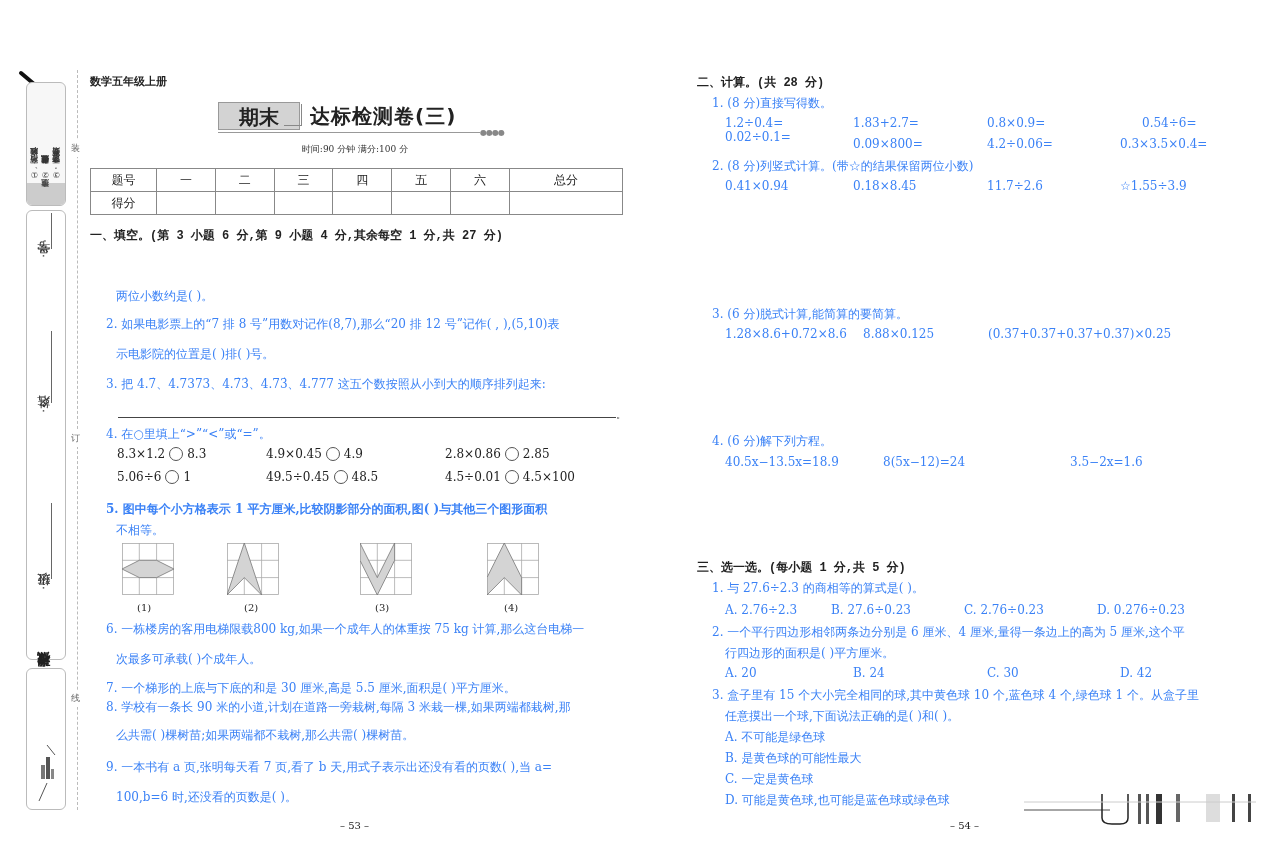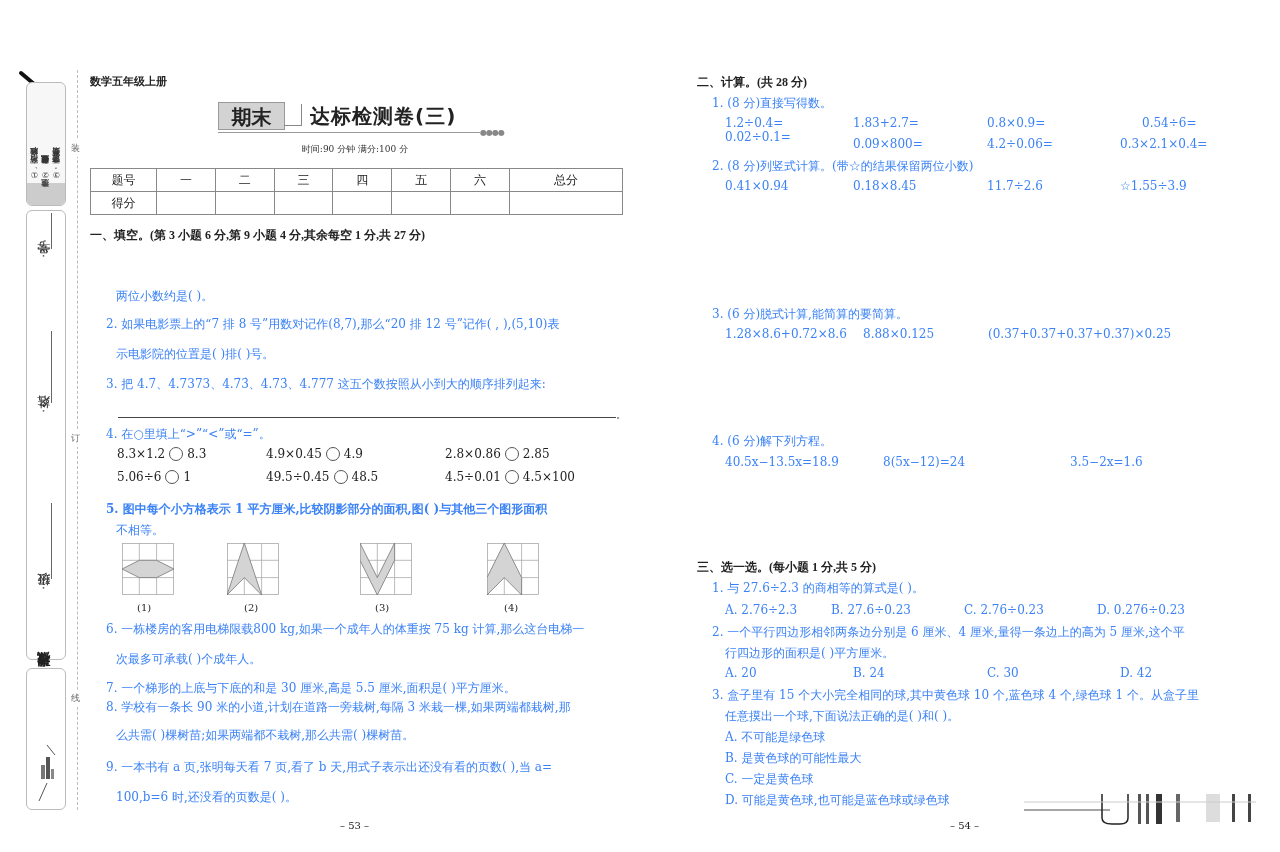--- a/index.html
+++ b/index.html
@@ -20,31 +20,31 @@
   .info-line { position: absolute; left: 24px; width: 1px; background: #666; }
   .brand-box { position: absolute; left: 12px; top: 598px; width: 40px; height: 142px; border: 1px solid #bbb; border-radius: 6px; }
   .brand-text { position: absolute; left: 8px; top: 8px; writing-mode: vertical-rl; transform: rotate(180deg); font-size: 13px; font-weight: bold; color: #222; font-family: "DejaVu Sans", sans-serif; }
   .brand-logo { position: absolute; left: 10px; bottom: 6px; width: 20px; height: 60px; }
   .cut-line { position: absolute; left: 77px; top: 70px; height: 740px; border-left: 1px dashed #bbb; }
   .cut-mark { position: absolute; left: 71px; font-size: 9px; color: #666; background: #fff; padding: 2px 0; }
 
   
   .book-title { position: absolute; left: 90px; top: 74px; font-size: 11px; font-weight: bold; }
   .title-block { position: absolute; left: 218px; top: 102px; height: 30px; width: 278px; }
-  .title-tag { position: absolute; left: 0; top: 0; width: 67px; height: 28px; background: #d3d3d3; border: 1px solid #999; font-size: 20px; font-weight: bold; line-height: 28px; text-align: center; font-family: "DejaVu Sans", sans-serif; }
+  .title-tag { position: absolute; left: 0; top: 0; width: 82px; height: 28px; background: #d3d3d3; border: 1px solid #999; font-size: 20px; font-weight: bold; line-height: 28px; text-align: center; font-family: "DejaVu Sans", sans-serif; }
   .title-bracket { position: absolute; left: 66px; top: 2px; width: 18px; height: 22px; border-right: 1px solid #888; border-bottom: 1px solid #888; }
   .title-main { position: absolute; left: 92px; top: 0; font-size: 20px; font-weight: bold; line-height: 28px; font-family: "DejaVu Sans", sans-serif; letter-spacing: 1px; }
   .title-underline { position: absolute; left: 0; top: 30px; width: 262px; border-top: 1px solid #999; }
   .title-dots { position: absolute; left: 262px; top: 26px; font-size: 8px; color: #888; letter-spacing: -1px; }
   .subtitle { position: absolute; left: 0; width: 640px; top: 143px; text-align: center; font-size: 9px; color: #333; padding-left: 70px; }
 
   .score-table { position: absolute; left: 90px; top: 168px; width: 533px; border-collapse: collapse; font-family: "DejaVu Sans", sans-serif; font-size: 12px; }
   .score-table td { border: 1px solid #888; height: 23px; text-align: center; }
 
-  .section-title { position: absolute; font-size: 12px; font-weight: bold; font-family: Liberation Serif, serif; white-space: nowrap; }
+  .section-title { position: absolute; font-size: 12px; font-weight: bold; font-family: Liberation Mono, monospace; white-space: nowrap; }
   .q { position: absolute; font-size: 12px; white-space: nowrap; color: #3b82f6; }
   .answer-line { position: absolute; left: 118px; top: 417px; width: 498px; border-top: 1px solid #444; }
   .line-dot { position: absolute; left: 616px; top: 408px; font-size: 10px; }
 
   .cmp { position: absolute; font-size: 12px; white-space: nowrap; display: flex; align-items: center; gap: 4px; }
   .circle { display: inline-block; width: 14px; height: 14px; border: 1px solid #555; border-radius: 50%; }
 
   .fig { position: absolute; top: 543px; width: 52px; height: 52px; }
   .fig-label { position: absolute; top: 602px; font-size: 10px; }
 
@@ -233,21 +233,21 @@
 
 <div class="section-title" style="left:697px;top:74px;">二、计算。(共 28 分)</div>
 <div class="q" style="left:712px;top:95px;">1. (8 分)直接写得数。</div>
 <div class="q" style="left:725px;top:116px;">1.2÷0.4=</div>
 <div class="q" style="left:853px;top:116px;">1.83+2.7=</div>
 <div class="q" style="left:987px;top:116px;">0.8×0.9=</div>
 <div class="q" style="left:1142px;top:116px;">0.54÷6=</div>
 <div class="q" style="left:725px;top:130px;">0.02÷0.1=</div>
 <div class="q" style="left:853px;top:137px;">0.09×800=</div>
 <div class="q" style="left:987px;top:137px;">4.2÷0.06=</div>
-<div class="q" style="left:1120px;top:137px;">0.3×2.1×0.4=</div>
+<div class="q" style="left:1120px;top:137px;">0.3×3.5×0.4=</div>
 <div class="q" style="left:712px;top:158px;">2. (8 分)列竖式计算。(带☆的结果保留两位小数)</div>
 <div class="q" style="left:725px;top:179px;">0.41×0.94</div>
 <div class="q" style="left:853px;top:179px;">0.18×8.45</div>
 <div class="q" style="left:987px;top:179px;">11.7÷2.6</div>
 <div class="q" style="left:1120px;top:179px;">☆1.55÷3.9</div>
 
 <div class="q" style="left:712px;top:306px;">3. (6 分)脱式计算,能简算的要简算。</div>
 <div class="q" style="left:725px;top:327px;">1.28×8.6+0.72×8.6</div>
 <div class="q" style="left:863px;top:327px;">8.88×0.125</div>
 <div class="q" style="left:988px;top:327px;">(0.37+0.37+0.37+0.37)×0.25</div>

